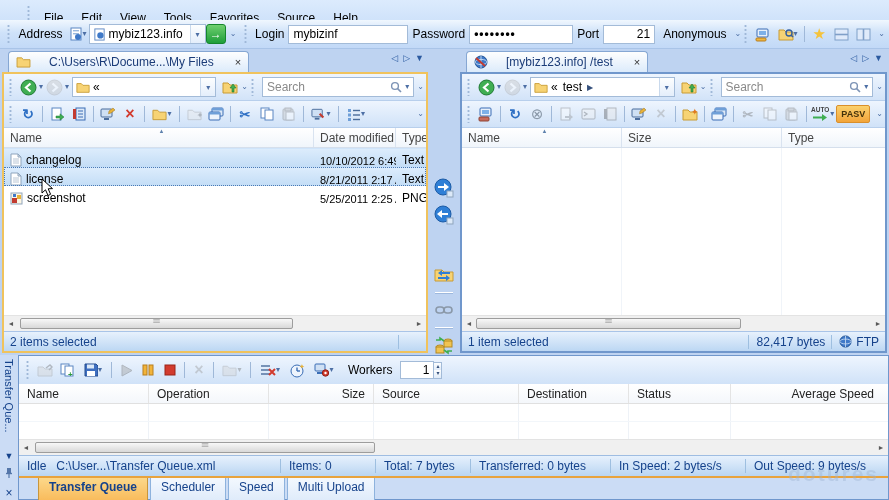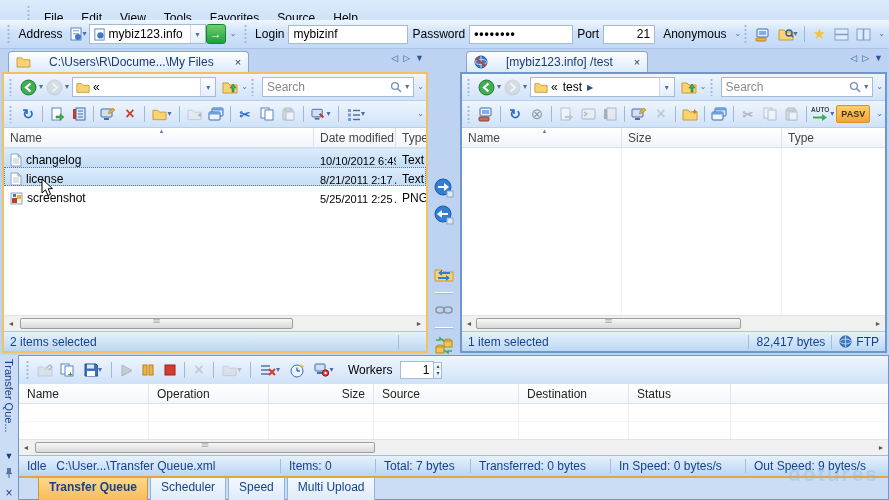--- a/index.html
+++ b/index.html
@@ -721,20 +721,21 @@
           </span>
         </span>
       </div>
       <div class="qcols">
         <div class="qcol" style="width:130px">Name</div>
         <div class="qcol" style="width:120px">Operation</div>
         <div class="qcol" style="width:105px;text-align:right">Size</div>
         <div class="qcol" style="width:145px">Source</div>
         <div class="qcol" style="width:110px">Destination</div>
         <div class="qcol" style="width:102px">Status</div>
+        <div class="qcol" style="flex:1;text-align:right;padding-right:14px;border-right:none">Average Speed</div>
       </div>
       <div class="qrows">
         <div class="qrow">
           <div style="width:130px"></div>
             <div style="width:120px"></div>
             <div style="width:105px"></div>
             <div style="width:145px"></div>
             <div style="width:110px"></div>
             <div style="width:102px"></div>
             <div style="flex:1;border-right:none"></div>
@@ -755,21 +756,21 @@
         <span class="sarrow" style="position:absolute;right:0">►</span>
       </div>
       <div class="qstatus">
         <span class="qseg" style="width:262px;gap:10px">
           <span>Idle</span>
           <span>C:\User...\Transfer Queue.xml</span>
         </span>
         <span class="qseg" style="width:95px">Items: 0</span>
         <span class="qseg" style="width:95px">Total: 7 bytes</span>
         <span class="qseg" style="width:140px">Transferred: 0 bytes</span>
-        <span class="qseg" style="width:135px">In Speed: 0 bytes/s</span>
+        <span class="qseg" style="width:135px">In Speed: 2 bytes/s</span>
         <span class="qseg" style="flex:1">Out Speed: 9 bytes/s</span>
       </div>
       <div class="qtabs">
         <span class="qtab active">Transfer Queue</span>
         <span class="qtab">Scheduler</span>
         <span class="qtab">Speed</span>
         <span class="qtab">Multi Upload</span>
       </div>
     </div>
   </div>

